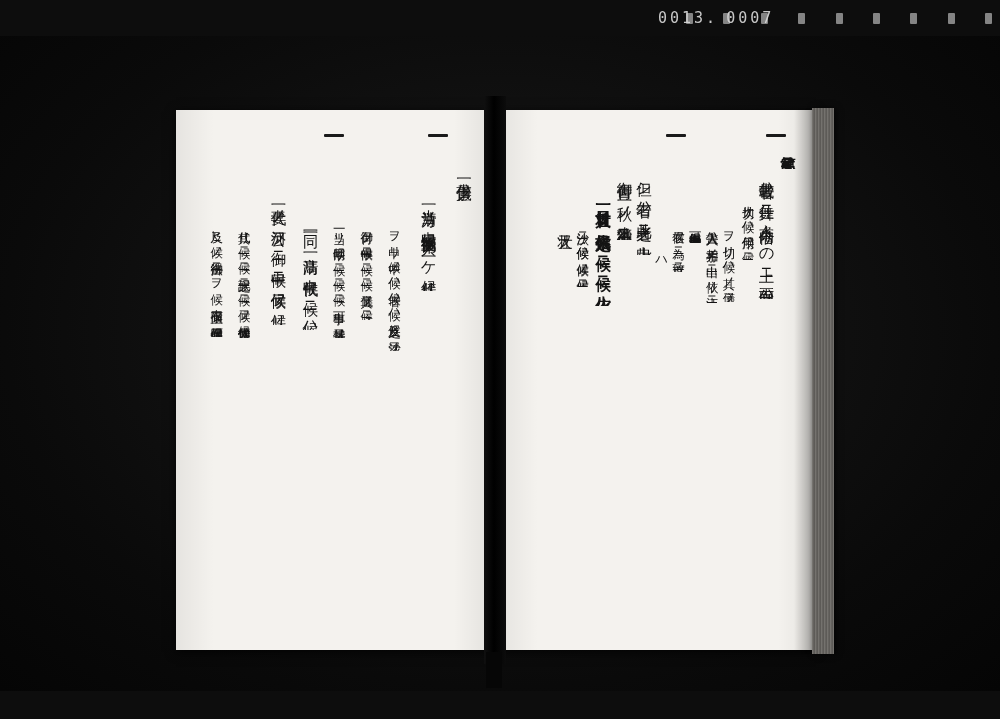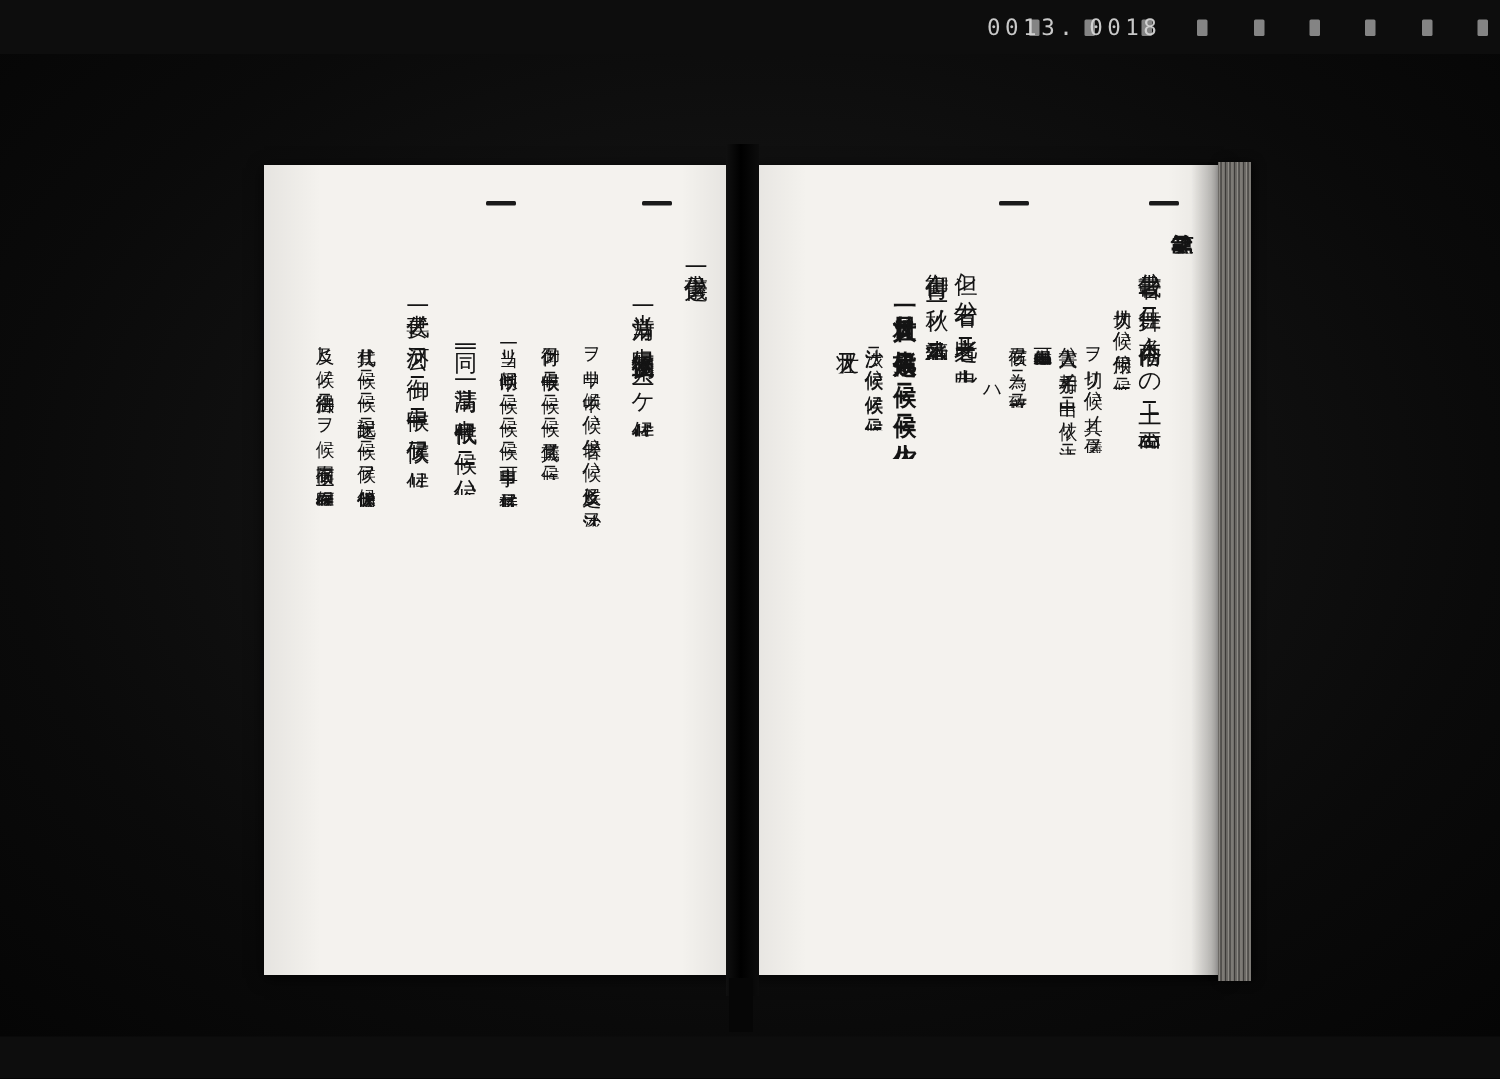--- a/index.html
+++ b/index.html
@@ -195,21 +195,21 @@
     <div class="perf"></div>
     <div class="perf"></div>
     <div class="perf"></div>
     <div class="perf"></div>
     <div class="perf"></div>
     <div class="perf"></div>
   </div>
 
   <div class="frame-marks">
     <span class="code">0013.</span>
-    <span class="code">0018</span>
+    <span class="code">0007</span>
   </div>
 
   <div class="book">
     <div class="backdrop"></div>
 
     <div class="page right">
       <div class="tick" style="right:30px; top:24px;"></div>
       <div class="tick" style="right:130px; top:24px;"></div>
       <div class="cols">
         <div class="col w-wide bold">第貮〆ニ出本</div>

